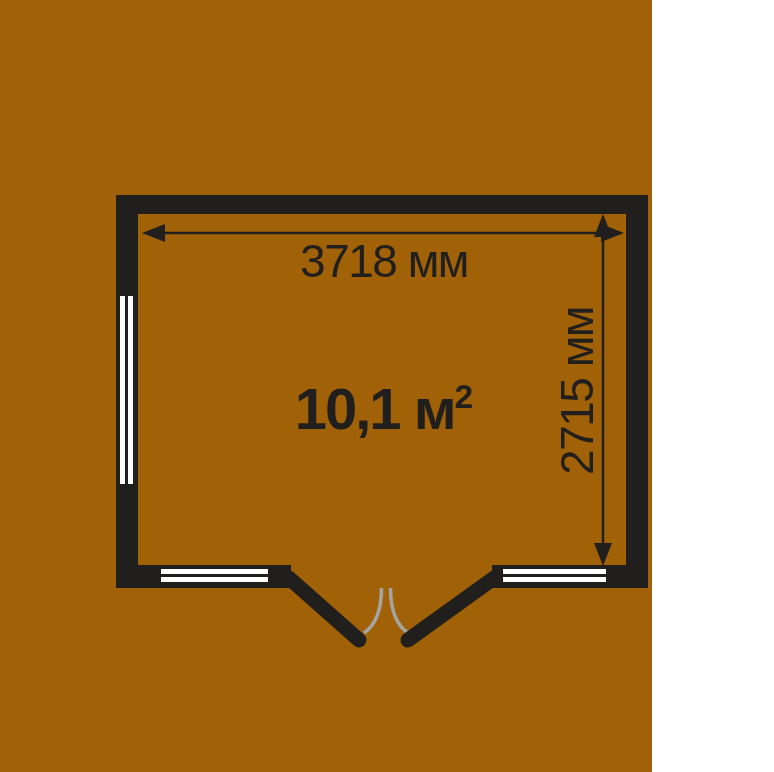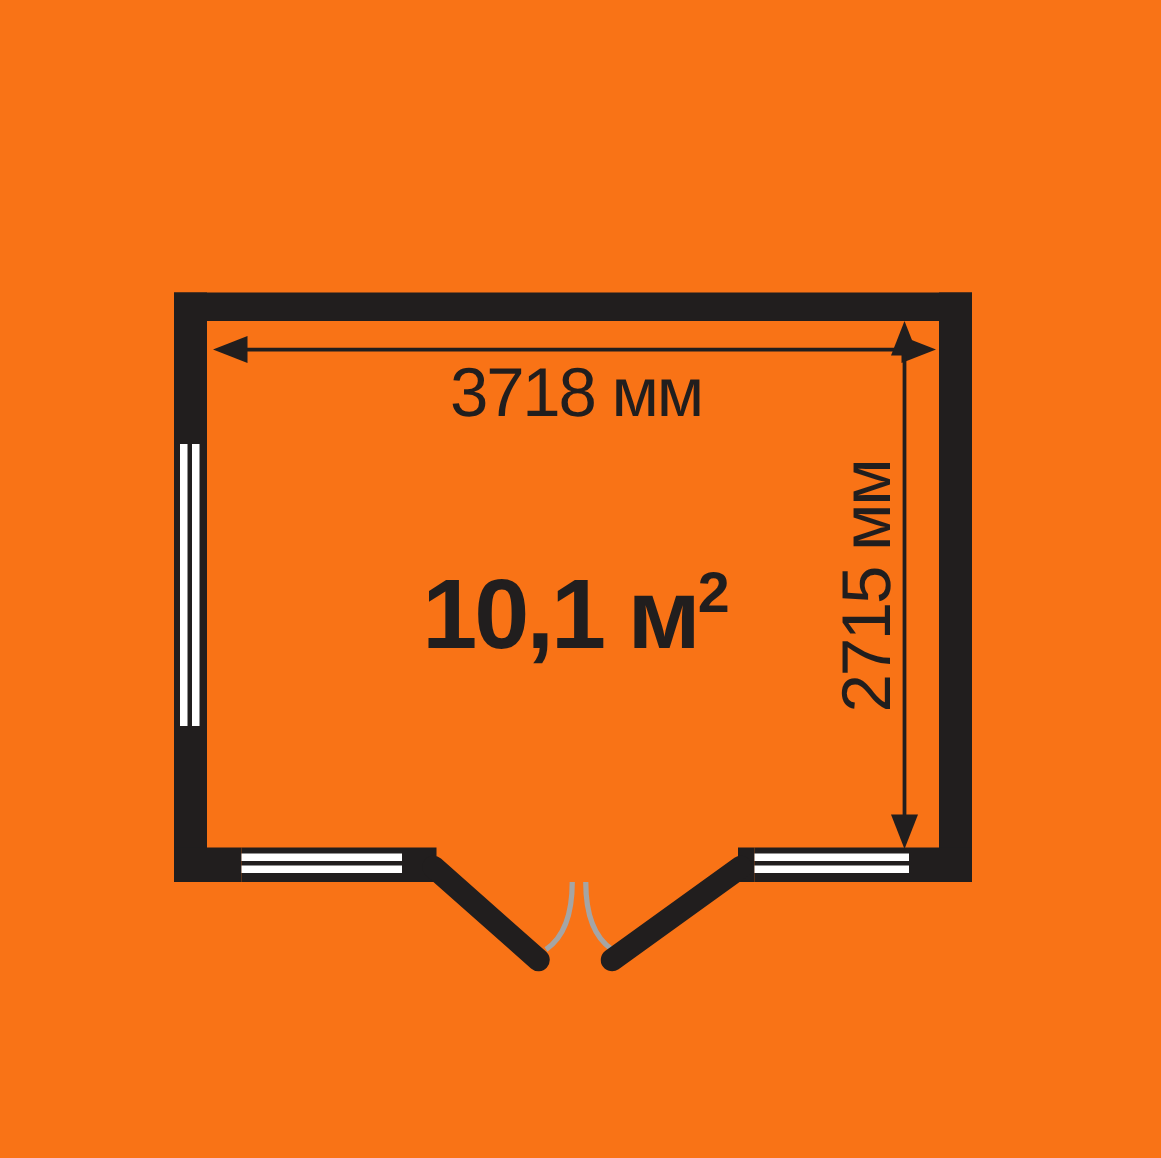--- a/index.html
+++ b/index.html
@@ -3,23 +3,23 @@
 <meta charset="utf-8">
 <style>
   html, body {
     margin: 0;
     padding: 0;
     background: #ffffff;
     font-family: "Liberation Sans", "DejaVu Sans", sans-serif;
   }
   .canvas {
     position: relative;
-    width: 774px;
+    width: 652px;
     height: 772px;
-    background: #f97316;
+    background: #a16207;
     overflow: hidden;
   }
   .wall {
     position: absolute;
     background: #211e1e;
   }
   .window {
     position: absolute;
     background: #211e1e;
   }
@@ -65,21 +65,21 @@
     left: 577px;
     top: 391px;
     transform: translate(-50%, -50%) rotate(-90deg);
   }
   .area-label {
     position: absolute;
     left: 384px;
     top: 409px;
     transform: translate(-50%, -50%);
     color: #211e1e;
-    font-size: 66px;
+    font-size: 58px;
     font-weight: bold;
     letter-spacing: -2px;
     line-height: 1;
     white-space: nowrap;
   }
   .area-label .sup {
     font-size: 58%;
     vertical-align: 0.62em;
     letter-spacing: 0;
   }

